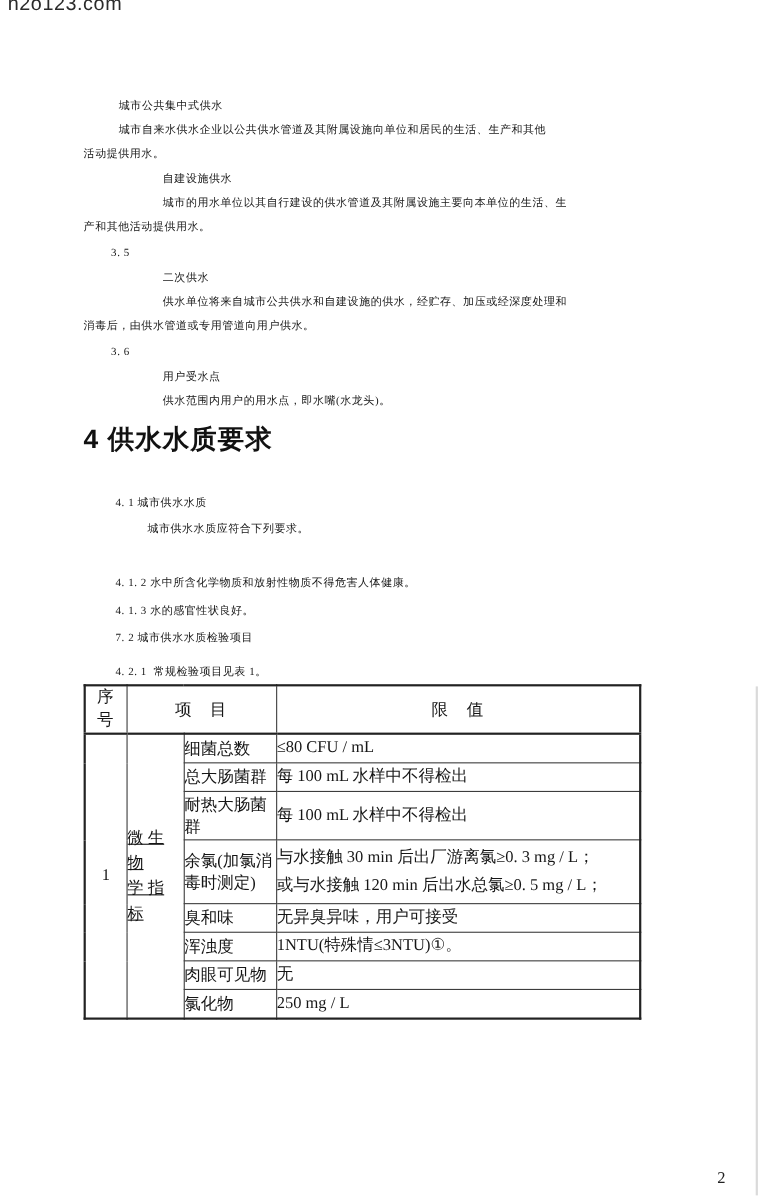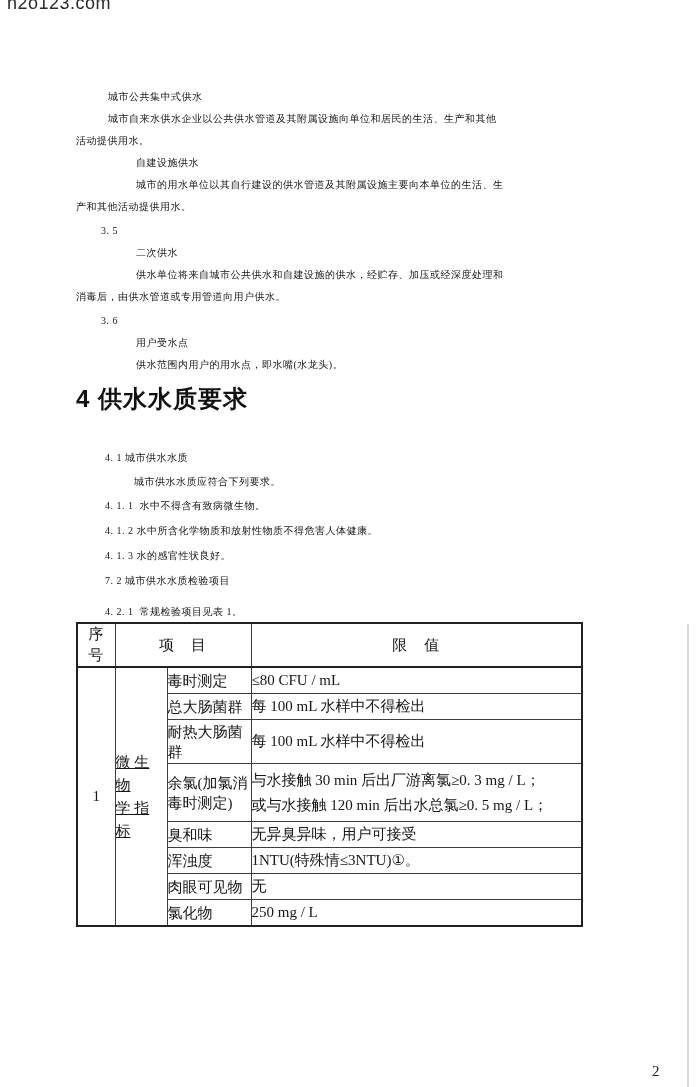--- a/index.html
+++ b/index.html
@@ -13,21 +13,21 @@
     font-family:"Liberation Sans","DejaVu Sans",sans-serif;
     font-size:18px;color:#2b2b2b;letter-spacing:0.5px;
   }
   .line{
     position:absolute;font-size:10px;line-height:19px;white-space:pre;
     letter-spacing:0.5px;
   }
   .x-hang{left:76px}
   .x-num{left:101px}
   .x-para{left:108px}
-  .x-deep{left:136px}
+  .x-deep{left:148px}
   .x-sec{left:105px}
   .x-secin{left:134px}
   .heading{
     position:absolute;left:76px;top:383px;margin:0;
     font-family:"Liberation Sans","DejaVu Sans",sans-serif;
     font-weight:bold;font-size:24px;letter-spacing:1px;color:#111;text-align:center;
   }
   table.spec{
     position:absolute;left:76px;top:622px;width:505px;
     border-collapse:collapse;table-layout:fixed;
@@ -70,21 +70,20 @@
   <div class="line x-hang" style="top:287px">消毒后，由供水管道或专用管道向用户供水。</div>
   <div class="line x-deep" style="top:265px">供水单位将来自城市公共供水和自建设施的供水，经贮存、加压或经深度处理和</div>
   <div class="line x-num" style="top:311px">3. 6</div>
   <div class="line x-deep" style="top:333px">用户受水点</div>
   <div class="line x-deep" style="top:355px">供水范围内用户的用水点，即水嘴(水龙头)。</div>
 
   <h1 class="heading">4 供水水质要求</h1>
 
   <div class="line x-sec" style="top:448px">4. 1 城市供水水质</div>
   <div class="line x-secin" style="top:472px">城市供水水质应符合下列要求。</div>
-  <div class="line x-sec" style="top:496px">4. 1. 1  水中不得含有致病微生物。</div>
   <div class="line x-sec" style="top:521px">4. 1. 2 水中所含化学物质和放射性物质不得危害人体健康。</div>
   <div class="line x-sec" style="top:546px">4. 1. 3 水的感官性状良好。</div>
   <div class="line x-sec" style="top:571px">7. 2 城市供水水质检验项目</div>
   <div class="line x-sec" style="top:602px">4. 2. 1  常规检验项目见表 1。</div>
 
   <table class="spec">
     <colgroup>
       <col style="width:38px">
       <col style="width:52px">
       <col style="width:84px">
@@ -96,21 +95,21 @@
 号</td>
       <td class="c-head" colspan="2">项　目</td>
       <td class="c-head">限　值</td>
     </tr>
     <tr style="height:25px">
       <td class="c-seq" rowspan="8">1</td>
       <td class="c-cat" rowspan="8">微 生
 物
 学 指
 标</td>
-      <td class="c-item">毒时测定</td>
+      <td class="c-item">细菌总数</td>
       <td class="c-limit">≤80 CFU / mL</td>
     </tr>
     <tr style="height:24px">
       <td class="c-item">总大肠菌群</td>
       <td class="c-limit">每 100 mL 水样中不得检出</td>
     </tr>
     <tr style="height:44px">
       <td class="c-item">耐热大肠菌
 群</td>
       <td class="c-limit">每 100 mL 水样中不得检出</td>

